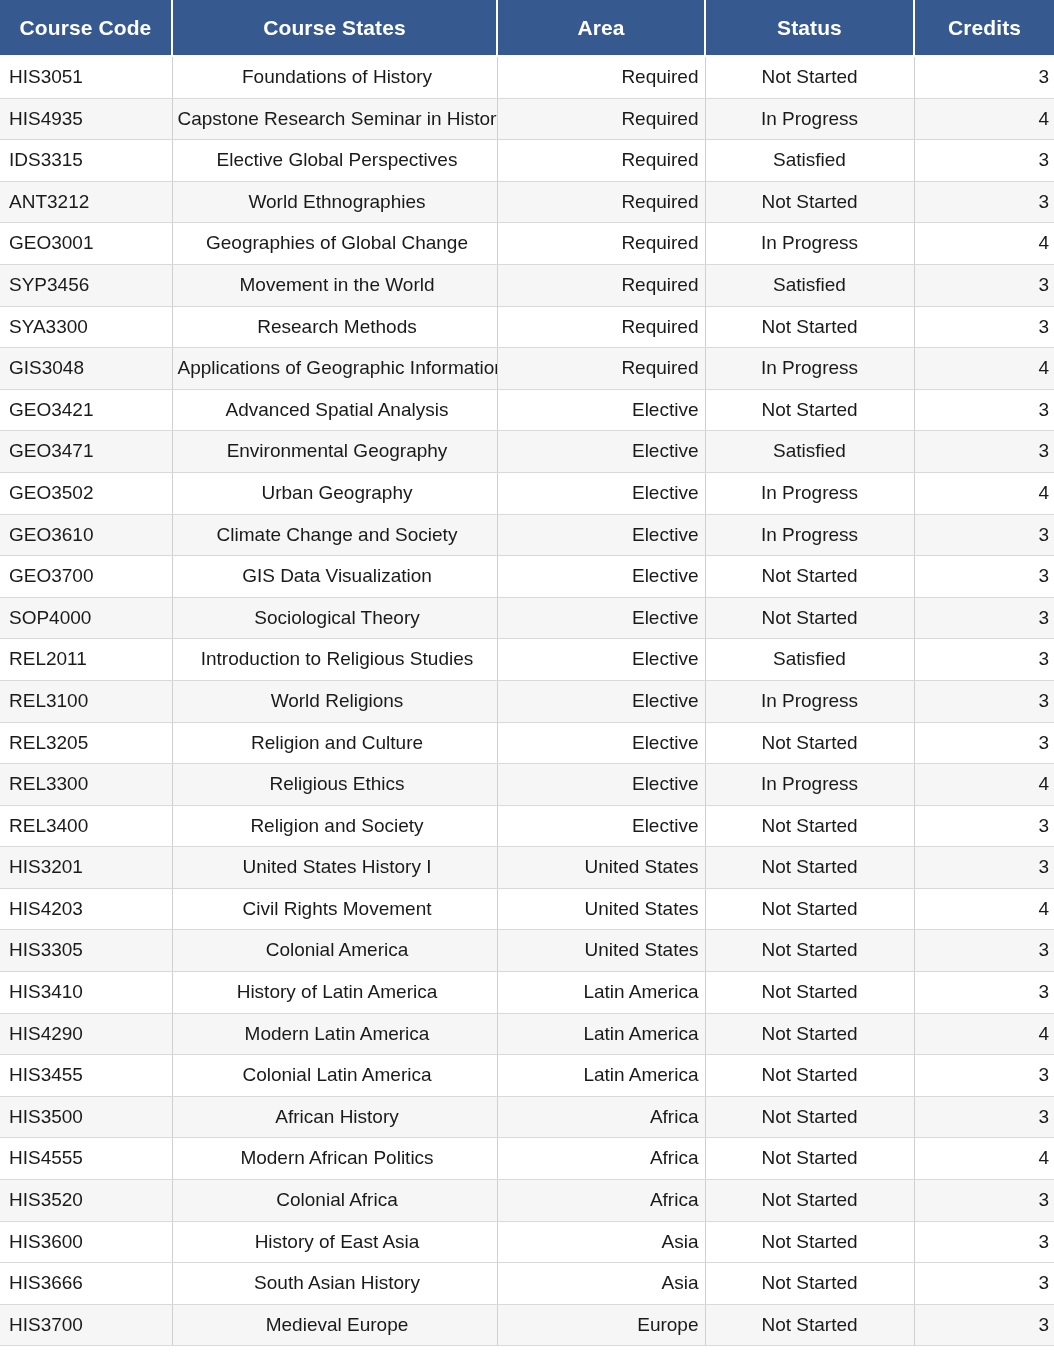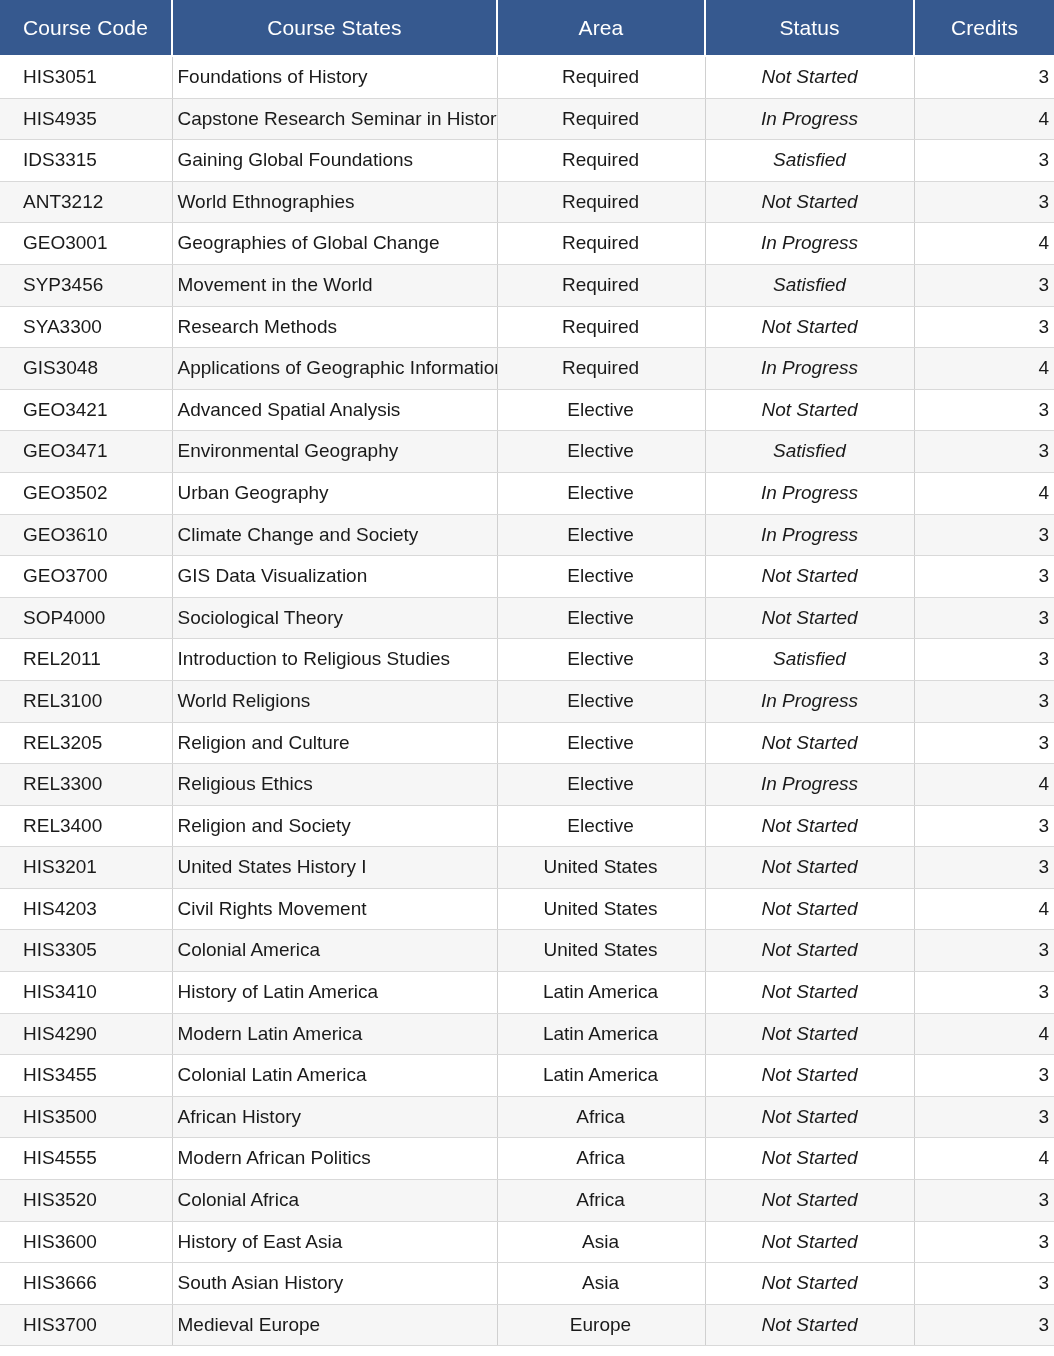--- a/index.html
+++ b/index.html
@@ -32,21 +32,21 @@
   col.c-code    { width: 172px; }
   col.c-title   { width: 325px; }
   col.c-area    { width: 208px; }
   col.c-status  { width: 209px; }
   col.c-credits { width: 140px; }
 
   
   thead th {
     background: #36598F;
     color: #ffffff;
-    font-weight: normal;
+    font-weight: bold;
     font-size: 21px;
     text-align: center;
     height: 56px;
     padding: 0 16px;
     box-sizing: border-box;
     border-right: 2px solid #ffffff;
     border-bottom: 2px solid #ffffff;
     white-space: nowrap;
     overflow: hidden;
     letter-spacing: 0.1px;
@@ -65,24 +65,24 @@
     white-space: nowrap;
     overflow: hidden;
     vertical-align: middle;
     line-height: 40.6px;
   }
   tbody td:last-child { border-right: none; }
 
   tbody tr.odd  td { background: #ffffff; }
   tbody tr.even td { background: #f6f6f6; }
 
-  td.cell-code    { text-align: left;   padding-left: 23px; }
-  td.cell-title   { text-align: left;   padding-left: 5px; padding-right: 0; }
-  td.cell-area    { text-align: center;   padding-left: 5px; }
-  td.cell-status  { text-align: center; font-style: italic; }
+  td.cell-code    { text-align: left;   padding-left: 9px; }
+  td.cell-title   { text-align: center;   padding-left: 5px; padding-right: 0; }
+  td.cell-area    { text-align: right;   padding-left: 5px; }
+  td.cell-status  { text-align: center; }
   td.cell-credits { text-align: right;  padding-right: 5px; }
 </style>
 </head>
 <body>
 
 <div class="sheet">
   <table class="course-table">
     <colgroup>
       <col class="c-code">
       <col class="c-title">
@@ -109,21 +109,21 @@
         </tr>
         <tr class="even">
           <td class="cell-code">HIS4935</td>
           <td class="cell-title">Capstone Research Seminar in History</td>
           <td class="cell-area">Required</td>
           <td class="cell-status">In Progress</td>
           <td class="cell-credits">4</td>
         </tr>
         <tr class="odd">
           <td class="cell-code">IDS3315</td>
-          <td class="cell-title">Gaining Global Foundations</td>
+          <td class="cell-title">Elective Global Perspectives</td>
           <td class="cell-area">Required</td>
           <td class="cell-status">Satisfied</td>
           <td class="cell-credits">3</td>
         </tr>
         <tr class="even">
           <td class="cell-code">ANT3212</td>
           <td class="cell-title">World Ethnographies</td>
           <td class="cell-area">Required</td>
           <td class="cell-status">Not Started</td>
           <td class="cell-credits">3</td>

